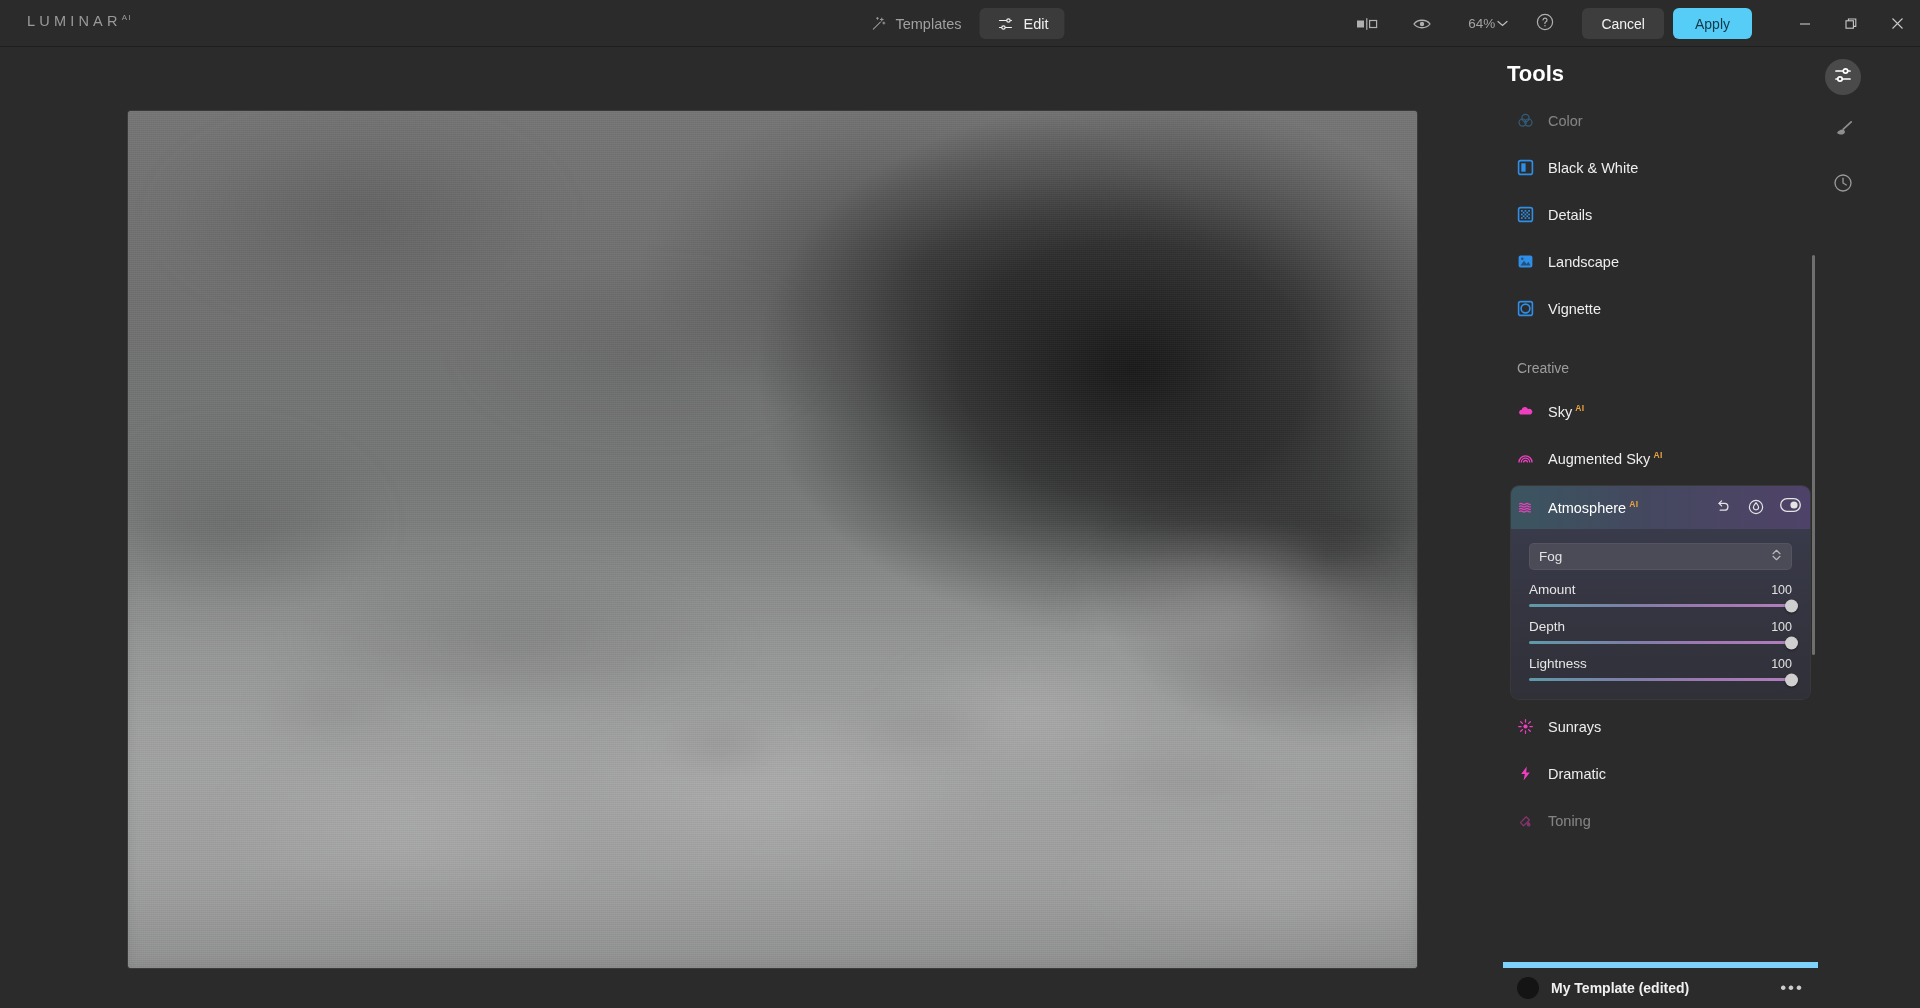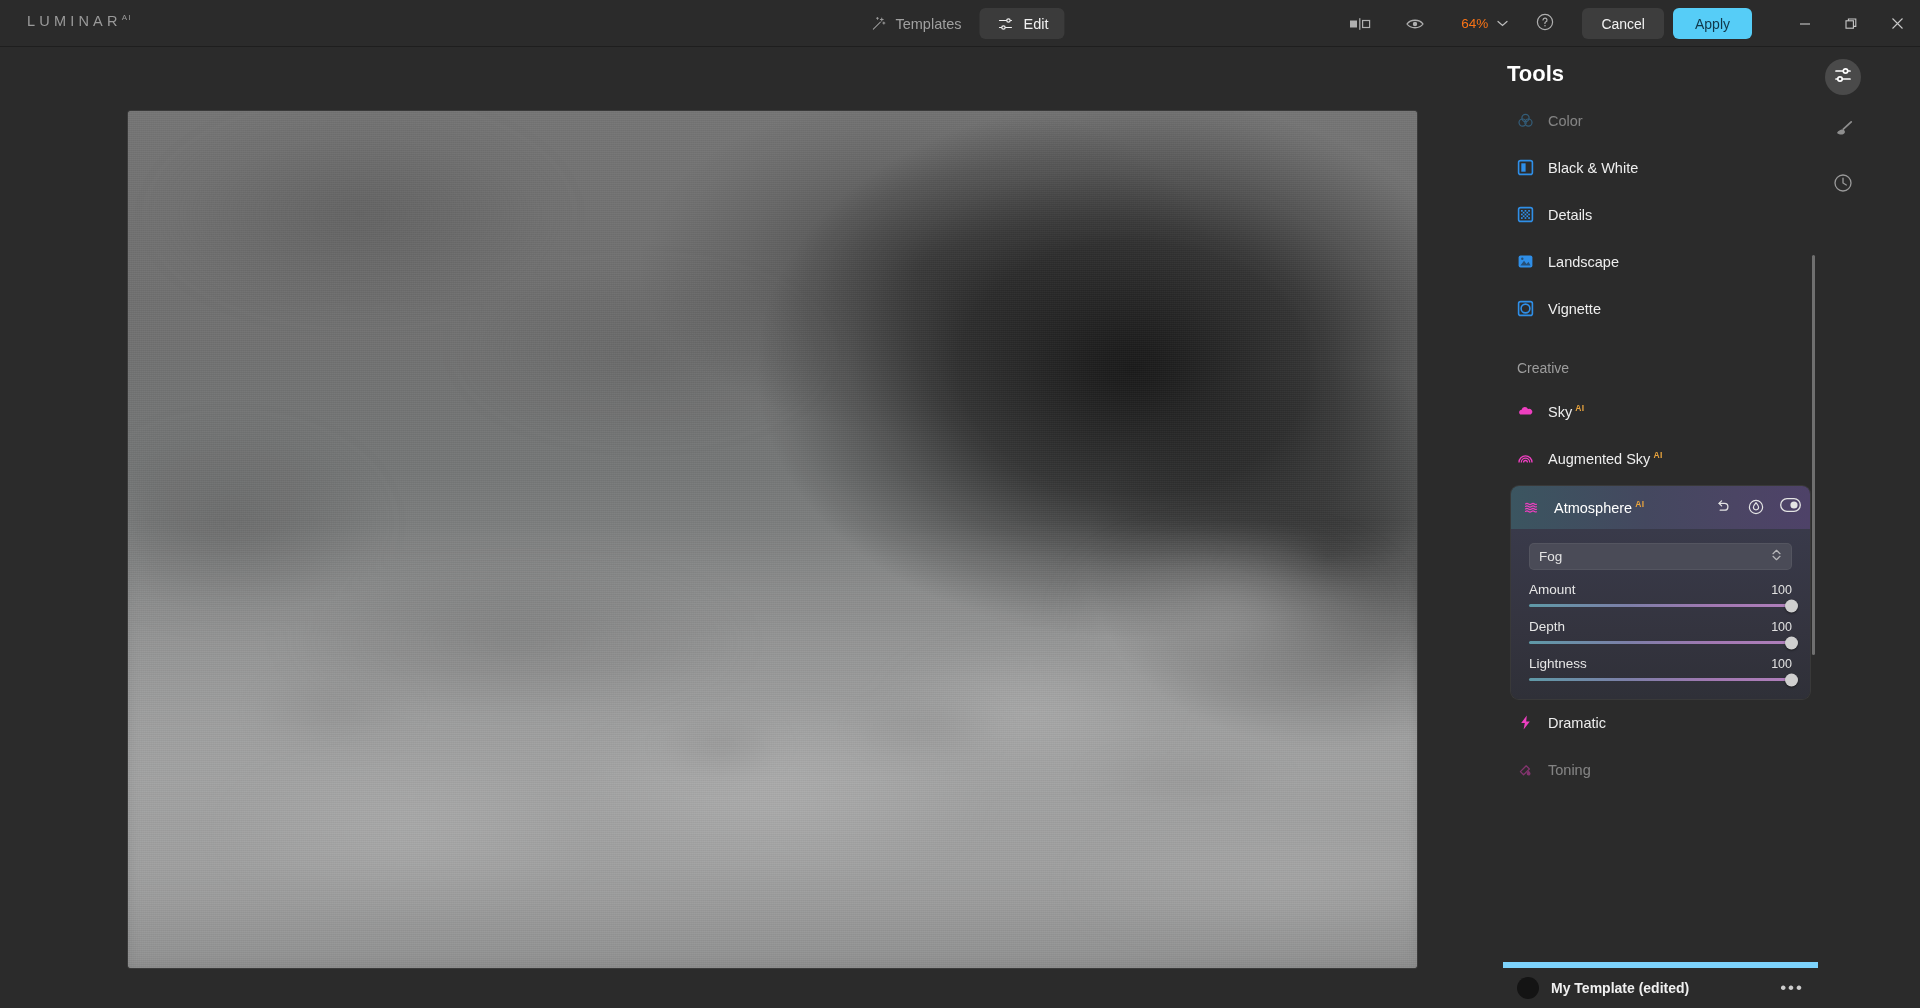--- a/index.html
+++ b/index.html
@@ -38,22 +38,22 @@
   .ic { display: inline-block; line-height: 0; }
 
   .right-tools {
     position: absolute; right: 0; top: 0; height: 47px;
     display: flex; align-items: center; gap: 0px; padding-right: 0;
   }
   .rt-item { display: flex; align-items: center; justify-content: center; cursor: pointer; }
   .compare-ic { width: 34px; height: 34px; }
   .eye-ic { width: 40px; height: 34px; margin-left: 18px; }
   .zoomsel {
-    display: flex; align-items: center; gap: 9px; margin-left: 26px;
-    color: #f97316; font-size: 13.5px; cursor: pointer;
+    display: flex; align-items: center; gap: 2px; margin-left: 26px;
+    color: #a3a3a3; font-size: 13.5px; cursor: pointer;
   }
   .help-ic { margin-left: 26px; width: 26px; height: 26px; cursor: pointer; }
   .btn-cancel {
     margin-left: 22px; height: 31px; padding: 0 19px; border-radius: 6px;
     background: #3d3d3d; color: #f2f2f2; font-size: 14px;
     display: flex; align-items: center; cursor: pointer; border: none;
     font-family: "Liberation Sans", sans-serif;
     text-align: center;
   }
   .btn-apply {
@@ -162,21 +162,21 @@
     padding-left: 14px; font-size: 14px; color: #9d9d9d;
     height: 40px; display: flex; align-items: center; margin-top: 16px;
   }
 
   
   .atmos-card {
     margin: 4px 8px 0 8px; border-radius: 8px; overflow: hidden;
     box-shadow: 0 0 0 1px rgba(255,255,255,0.07);
   }
   .atmos-head {
-    height: 43px; display: flex; align-items: center; padding-left: 12px; padding-right: 10px;
+    height: 43px; display: flex; align-items: center; padding-left: 6px; padding-right: 10px;
     background: linear-gradient(to right, #3b5560 0%, #44485f 45%, #4b4564 75%, #4e4268 100%);
   }
   .atmos-head .t-ic { width: 17px; height: 17px; margin-right: 14px; }
   .atmos-head .t-label { font-size: 14.5px; color: #ffffff; }
   .atmos-actions { margin-left: auto; display: flex; align-items: center; gap: 13px; }
   .atmos-actions .aic { width: 20px; height: 20px; cursor: pointer; }
   .atmos-body {
     background: linear-gradient(to bottom, #393a4a 0%, #34343f 60%, #2f3038 100%);
     padding: 14px 18px 18px 18px;
   }
@@ -496,20 +496,29 @@
               <span>Lightness</span>
               <span class="val">100</span>
             </div>
             <div class="slider-track">
               <div class="slider-knob"></div>
             </div>
           </div>
         </div>
       </div>
 
+      <div class="tool-row" style="margin-top:4px;">
+        <span class="t-ic">
+          <svg width="17" height="17" viewBox="0 0 17 17" fill="none" stroke="#ee3fc0" stroke-width="1.25" stroke-linecap="round">
+            <circle cx="8.5" cy="8.5" r="2.1" fill="#ee3fc0" stroke="none"></circle>
+            <path d="M8.5 1.7v2.4M8.5 12.9v2.4M1.7 8.5h2.4M12.9 8.5h2.4M3.7 3.7l1.7 1.7M11.6 11.6l1.7 1.7M13.3 3.7l-1.7 1.7M5.4 11.6l-1.7 1.7"></path>
+          </svg>
+        </span>
+        <span class="t-label">Sunrays</span>
+      </div>
 
       <div class="tool-row">
         <span class="t-ic">
           <svg width="17" height="17" viewBox="0 0 17 17">
             <path d="M9.8 1.4 L4.2 9.1 H7.8 L6.6 15.6 L12.8 7.5 H9.2 Z" fill="#ee3fc0"></path>
           </svg>
         </span>
         <span class="t-label">Dramatic</span>
       </div>
 

